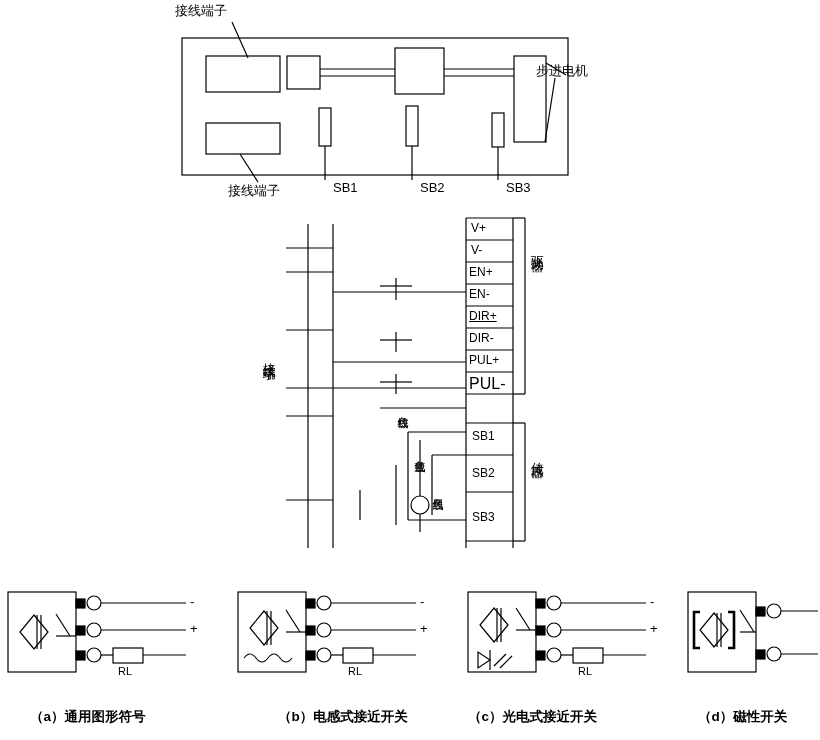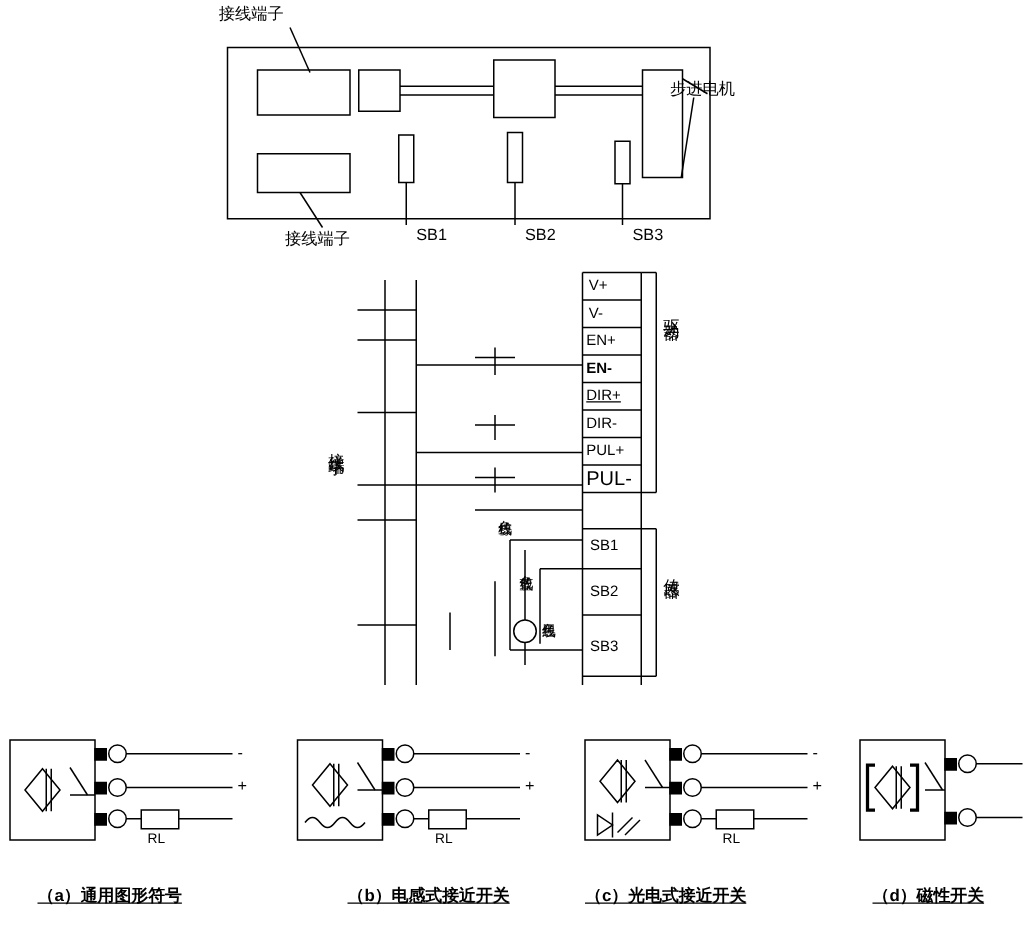--- a/index.html
+++ b/index.html
@@ -35,21 +35,20 @@
     width: 14px;
     text-align: center;
     color: #000;
   }
   .cap {
     position: absolute;
     font-size: 13.5px;
     font-weight: bold;
     white-space: nowrap;
     color: #000;
-    text-decoration: underline;
   }
   .tiny {
     position: absolute;
     font-size: 10px;
     white-space: nowrap;
     color: #000;
   }
   svg { display: block; }
 </style>
 </head>
@@ -253,21 +252,21 @@
 <div class="lbl-v" style="left:530px; top:246px;">
   <span style="display:block; writing-mode: vertical-rl; text-orientation: upright; letter-spacing:2px;">驱动器</span>
 </div>
 <div class="lbl-v" style="left:530px; top:452px;">
   <span style="display:block; writing-mode: vertical-rl; text-orientation: upright; letter-spacing:2px;">传感器</span>
 </div>
 
 <div class="tiny" style="left:471px; top:221px; font-size:12px;">V+</div>
 <div class="tiny" style="left:471px; top:243px; font-size:12px;">V-</div>
 <div class="tiny" style="left:469px; top:265px; font-size:12px;">EN+</div>
-<div class="tiny" style="left:469px; top:287px; font-size:12px;font-weight:bold;">EN-</div>
+<div class="tiny" style="left:469px; top:287px; font-size:12px;">EN-</div>
 <div class="tiny" style="left:469px; top:309px; font-size:12px;text-decoration:underline;">DIR+</div>
 <div class="tiny" style="left:469px; top:331px; font-size:12px;">DIR-</div>
 <div class="tiny" style="left:469px; top:353px; font-size:12px;">PUL+</div>
 <div class="tiny" style="left:469px; top:375px; font-size:16px;">PUL-</div>
 
 <div class="tiny" style="left:472px; top:429px; font-size:12px;">SB1</div>
 <div class="tiny" style="left:472px; top:466px; font-size:12px;">SB2</div>
 <div class="tiny" style="left:472px; top:510px; font-size:12px;">SB3</div>
 
 <div style="position:absolute; left:395px; top:408px; font-size:11px;">

